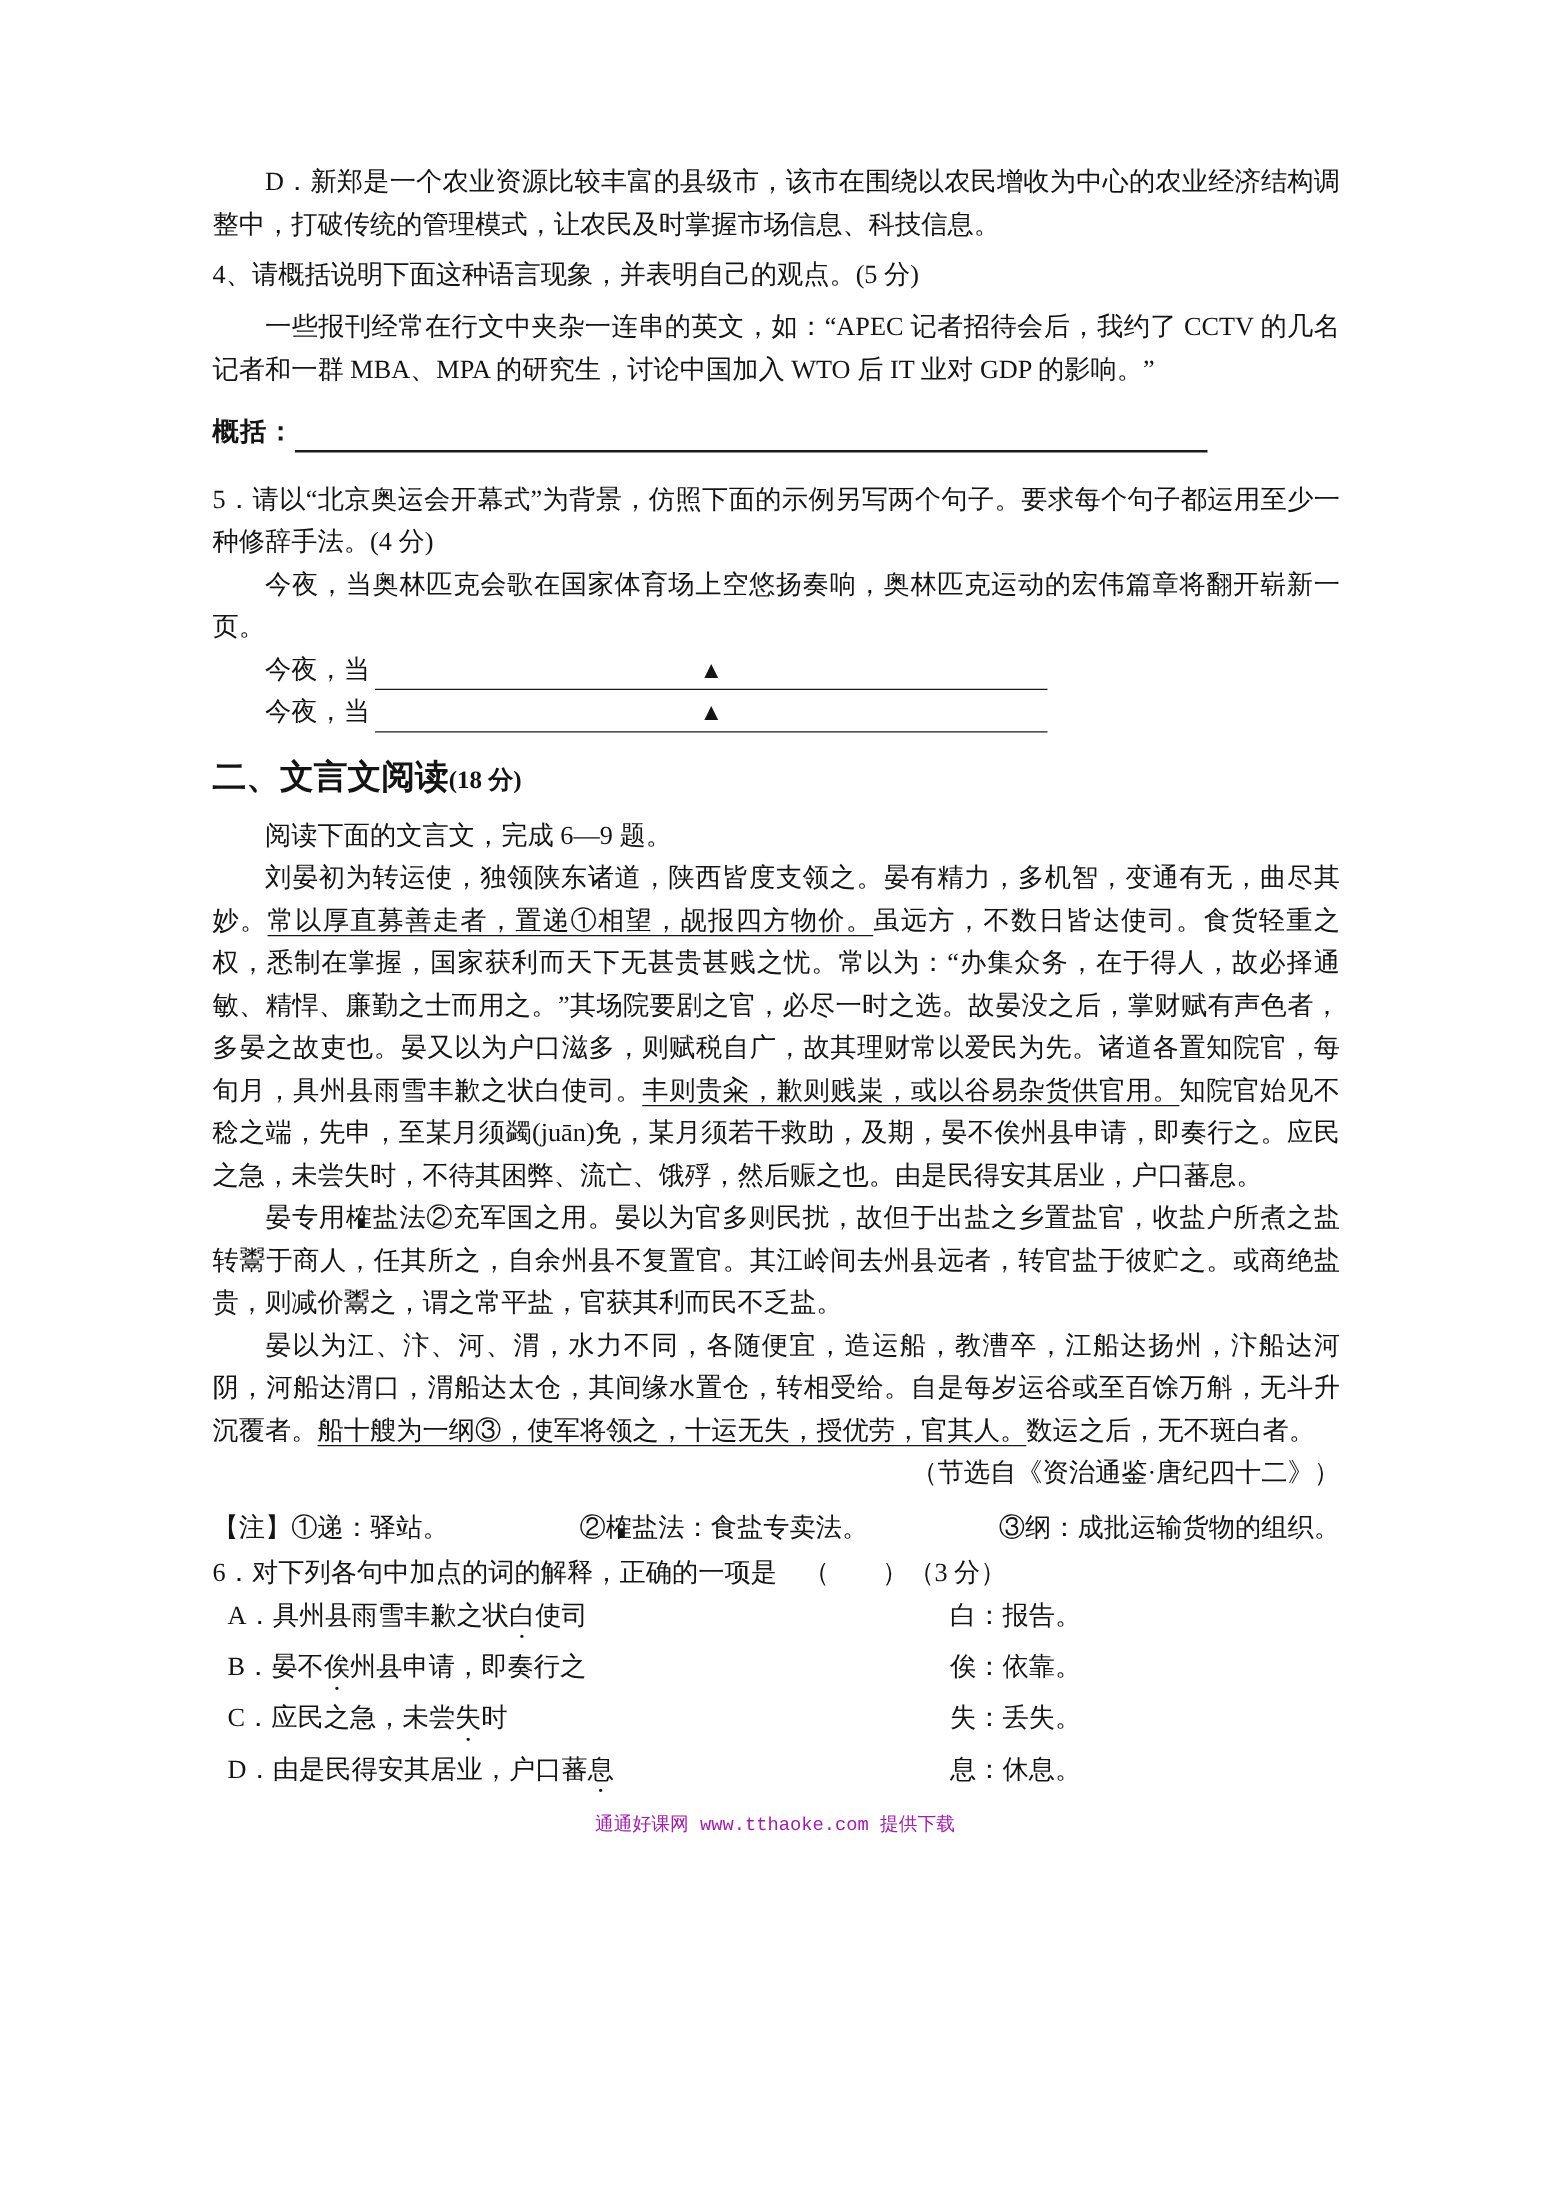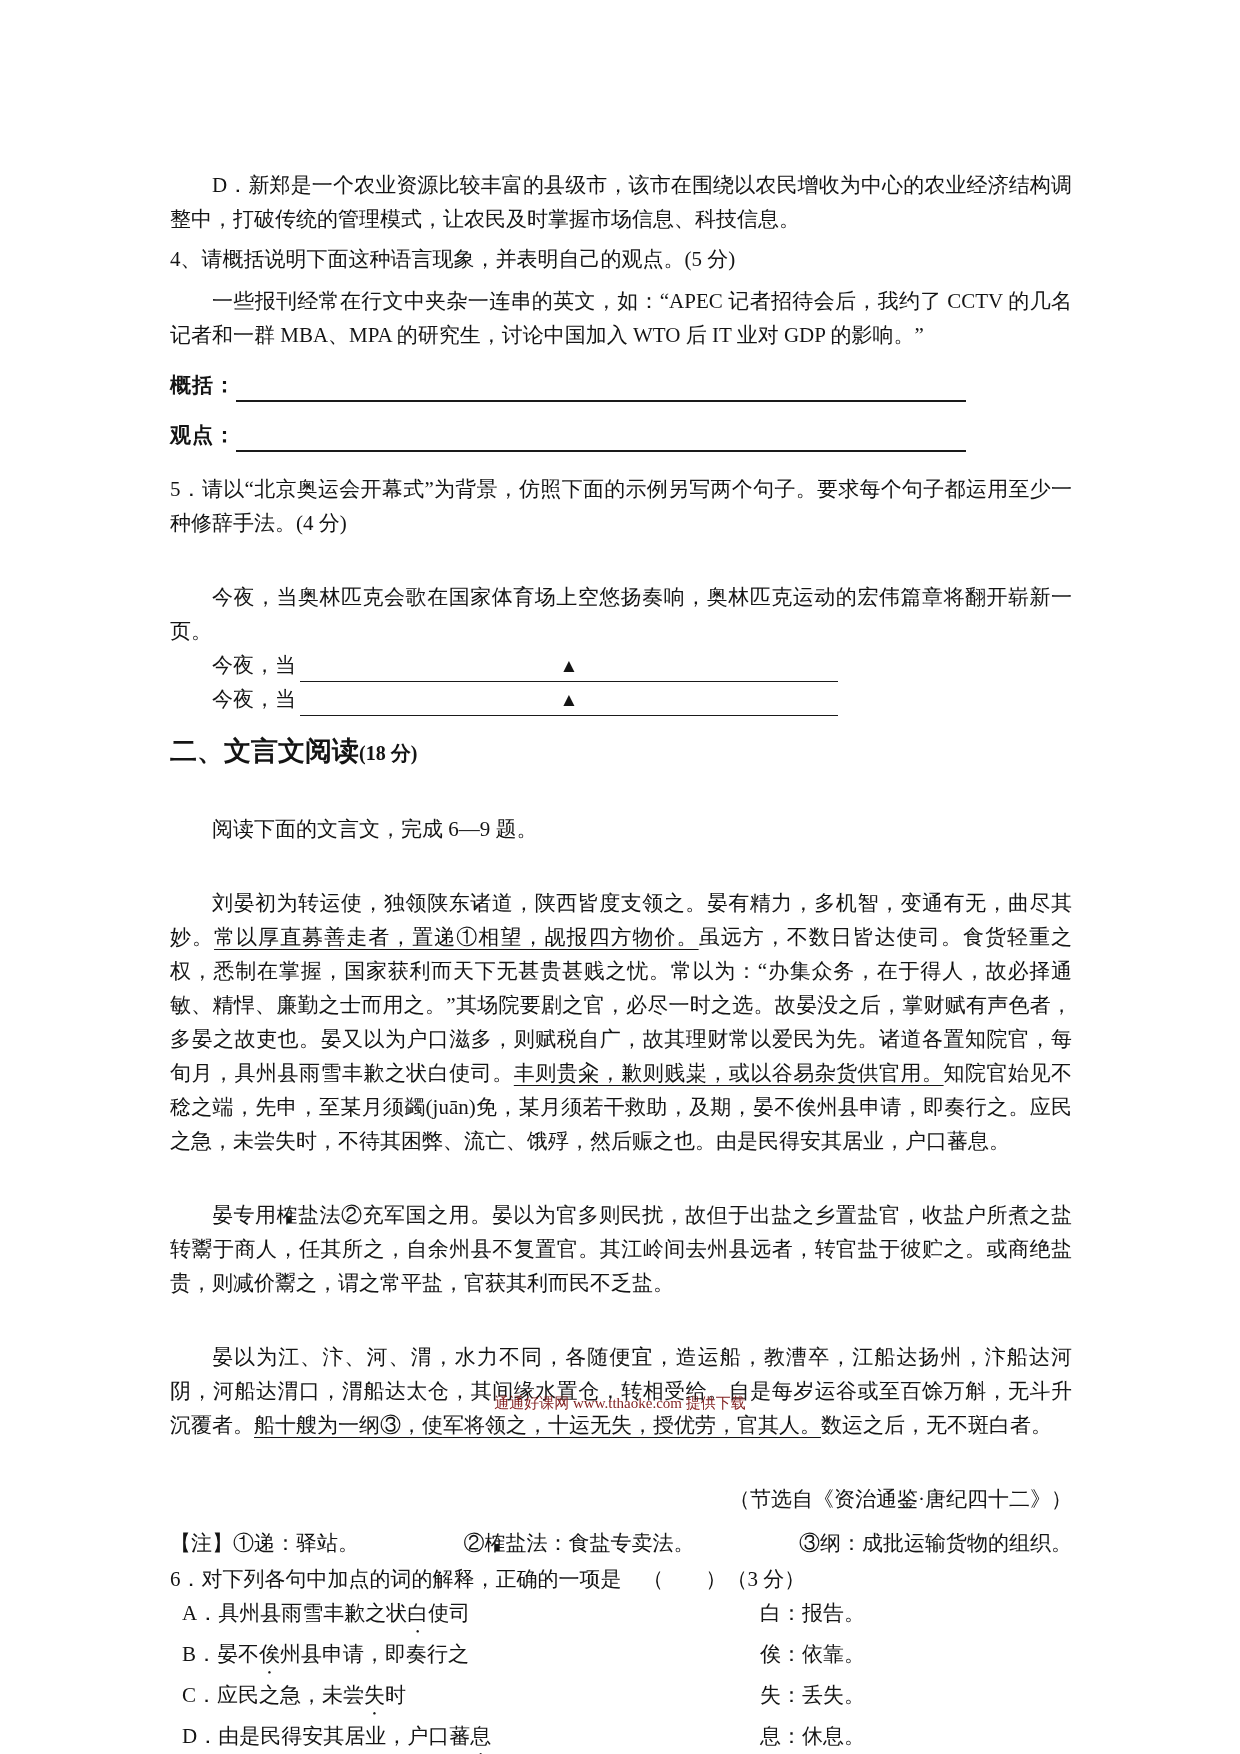--- a/index.html
+++ b/index.html
@@ -6,21 +6,21 @@
   html, body { background:#ffffff; }
   body {
     width:1240px; height:1754px; position:relative; overflow:hidden;
     font-family:"Liberation Serif","DejaVu Serif",serif;
     color:#141414;
   }
   .page {
     position:absolute; top:128px; left:170px; width:902px;
     font-size:21px; line-height:34px; text-align:justify;
   }
-  p { text-align:justify;margin-top:40px; }
+  p { text-align:justify; }
   .ind { text-indent:2em; }
   .mt6 { margin-top:6px; }
   .mt8 { margin-top:8px; }
   .mt20 { margin-top:20px; }
   .u {
     text-decoration:underline;
     text-underline-offset:5px;
     text-decoration-thickness:1.4px;
   }
   .blank-row { display:flex; align-items:flex-end; margin-top:14px; height:36px; }
@@ -41,41 +41,37 @@
   .opt-row { display:flex; padding-left:12px; }
   .opt-text { flex:0 0 530px; text-align:left; }
   .opt-gloss { flex:0 0 auto;margin-left:48px; }
   .dot-char {
     -webkit-text-emphasis:filled dot;
     -webkit-text-emphasis-position:under;
     text-emphasis:filled dot;
     text-emphasis-position:under left;
   }
   .footer {
-    position:absolute; top:1394px; left:0; width:100%;
-    text-align:center; font-size:15px; color:#7f1d1d;
-    font-family:Liberation Serif, serif;
+    position:absolute; top:1450px; left:0; width:100%;
+    text-align:center; font-size:15px; color:#a21caf;
+    font-family:Liberation Mono, monospace;
   }
 </style>
 </head>
 <body>
 
 <div class="page">
 
   <p class="ind">D．新郑是一个农业资源比较丰富的县级市，该市在围绕以农民增收为中心的农业经济结构调整中，打破传统的管理模式，让农民及时掌握市场信息、科技信息。</p>
 
   <p class="mt6">4、请概括说明下面这种语言现象，并表明自己的观点。(5 分)</p>
   <p class="ind mt8">一些报刊经常在行文中夹杂一连串的英文，如：“APEC 记者招待会后，我约了 CCTV 的几名记者和一群 MBA、MPA 的研究生，讨论中国加入 WTO 后 IT 业对 GDP 的影响。”</p>
 
   <div class="blank-row">
     <span class="blank-label">概括：</span>
-    <span class="blank-line"></span>
-  </div>
-  <div class="blank-row">
-    <span class="blank-label">观点：</span>
     <span class="blank-line"></span>
   </div>
 
   <p class="mt20">5．请以“北京奥运会开幕式”为背景，仿照下面的示例另写两个句子。要求每个句子都运用至少一种修辞手法。(4 分)</p>
   <p class="ind">今夜，当奥林匹克会歌在国家体育场上空悠扬奏响，奥林匹克运动的宏伟篇章将翻开崭新一页。</p>
 
   <div class="fill-row">
     <span class="fill-prefix">今夜，当</span>
     <span class="fill-line"><span class="tri">▲</span></span>
   </div>

